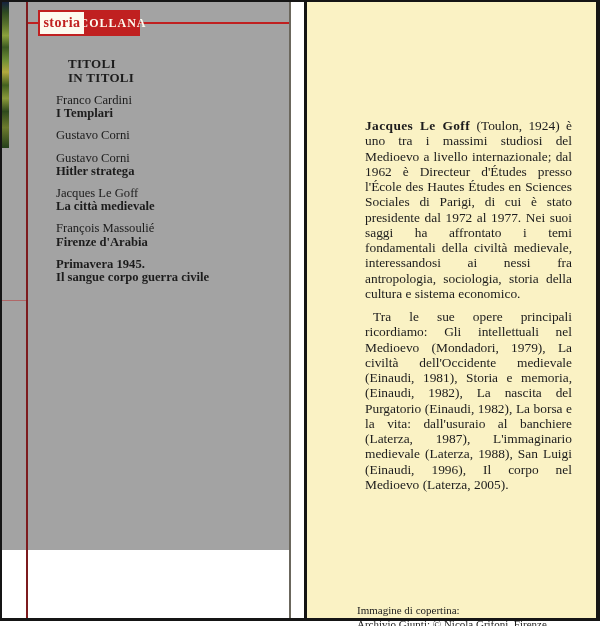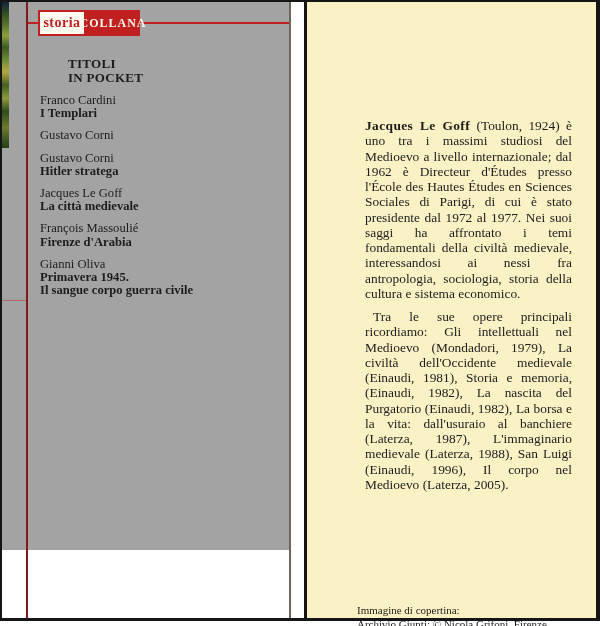--- a/index.html
+++ b/index.html
@@ -29,21 +29,21 @@
   #logo-series{box-sizing:border-box;width:48px;height:26px;background:#fdfaef;
     border:2px solid #c02020;display:flex;align-items:center;justify-content:center;
     font-weight:bold;font-size:14px;color:#c02020;letter-spacing:0.5px;}
   #logo-brand{box-sizing:border-box;width:54px;height:26px;background:#c02020;
     display:flex;align-items:center;justify-content:center;
     font-weight:bold;font-size:12px;color:#fdfaef;letter-spacing:1px;}
 
   #collana-heading{position:absolute;left:38px;top:55px;font-size:13px;line-height:13.5px;
     font-weight:bold;letter-spacing:0.3px;margin-left:28px;}
   #collana-list{position:absolute;left:38px;top:92px;font-size:12.6px;line-height:13.2px;}
-  .collana-entry{margin:0 0 9px 0;}
+  .collana-entry{margin:0 0 9px 16px;}
   .collana-title{font-weight:bold;}
 
   
   #left-page-edge{position:absolute;left:289px;top:2px;width:2px;height:616px;background:#6b675d;}
   #gutter{position:absolute;left:291px;top:2px;width:13px;height:616px;background:#ffffff;}
   #right-page-edge{position:absolute;left:304px;top:0px;width:3px;height:619px;background:#141414;}
 
   
   #right-page{position:absolute;left:307px;top:2px;width:289px;height:616px;background:#faf2c4;}
   #bio-block{position:absolute;left:50px;top:108px;width:223px;font-size:13.4px;line-height:15.25px;text-align:justify;}
@@ -69,21 +69,21 @@
     <div id="left-margin-tick"></div>
     <div id="left-hrule"></div>
 
     <div id="logo">
       <div id="logo-series">storia</div>
       <div id="logo-brand">COLLANA</div>
     </div>
 
     <div id="collana-heading">
       <div>TITOLI</div>
-      <div>IN POCKET</div>
+      <div>IN TITOLI</div>
     </div>
 
     <div id="collana-list">
       <div class="collana-entry">
         <div class="collana-author">Franco Cardini</div>
         <div class="collana-title">I Templari</div>
       </div>
       <div class="collana-entry">
         <div class="collana-author">Gustavo Corni</div>
       </div>
@@ -93,21 +93,20 @@
       </div>
       <div class="collana-entry">
         <div class="collana-author">Jacques Le Goff</div>
         <div class="collana-title">La città medievale</div>
       </div>
       <div class="collana-entry">
         <div class="collana-author">François Massoulié</div>
         <div class="collana-title">Firenze d'Arabia</div>
       </div>
       <div class="collana-entry">
-        <div class="collana-author">Gianni Oliva</div>
         <div class="collana-title">Primavera 1945.</div>
         <div class="collana-title">Il sangue corpo guerra civile</div>
       </div>
     </div>
   </div>
 
   <div id="left-page-edge"></div>
   <div id="gutter"></div>
   <div id="right-page-edge"></div>
 

